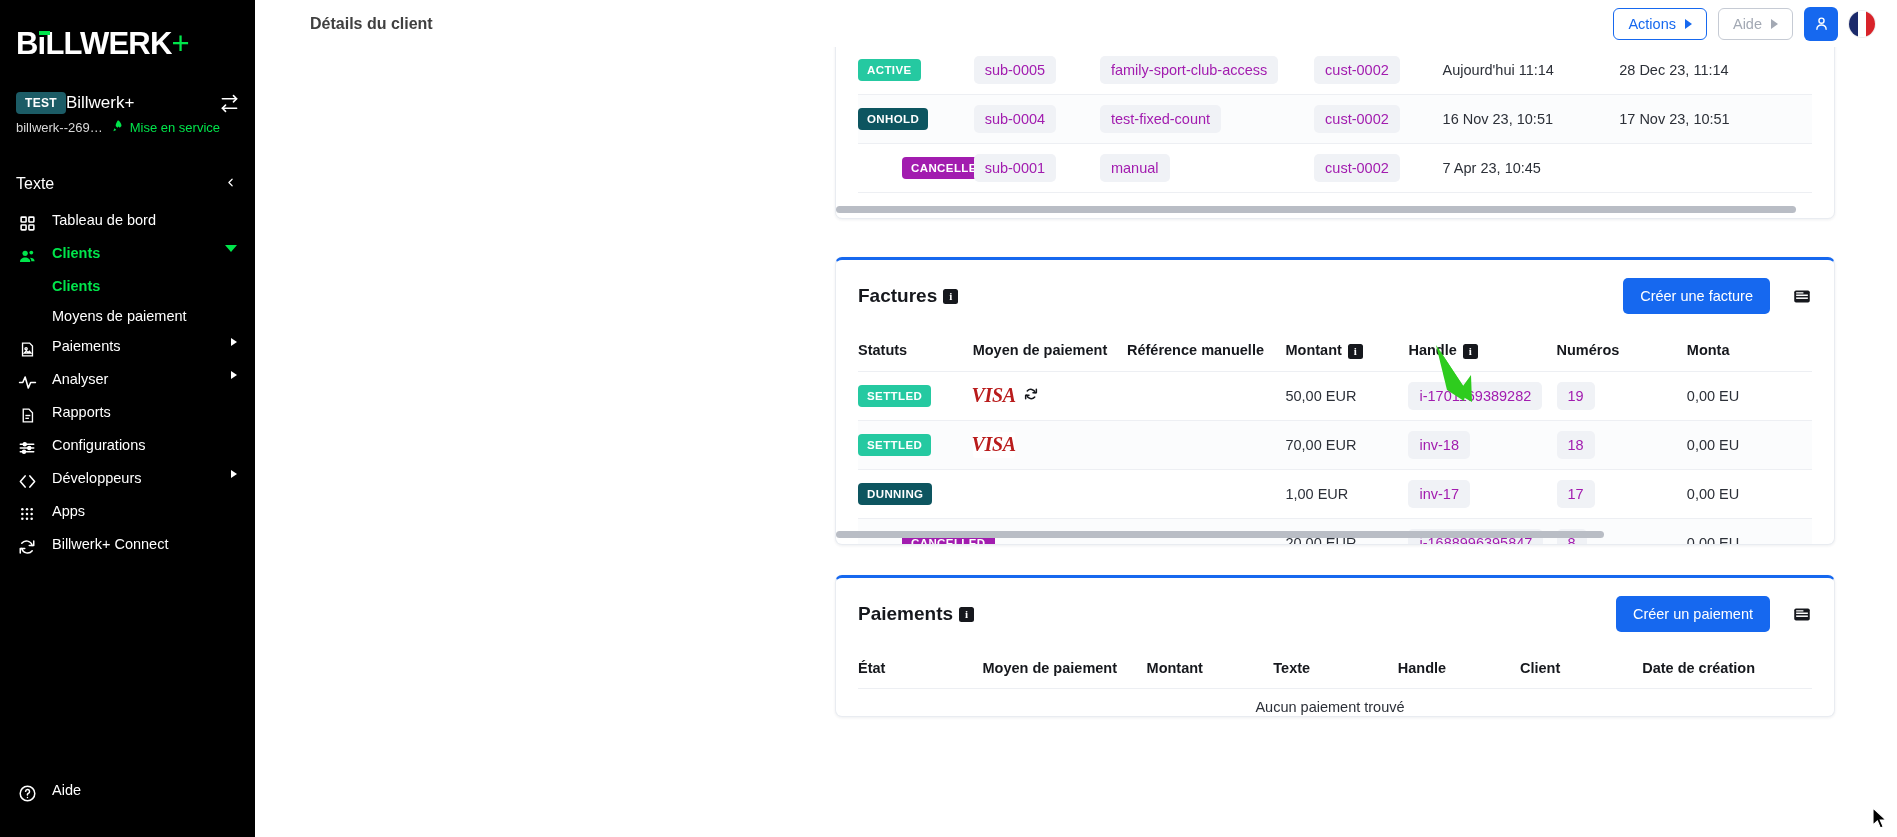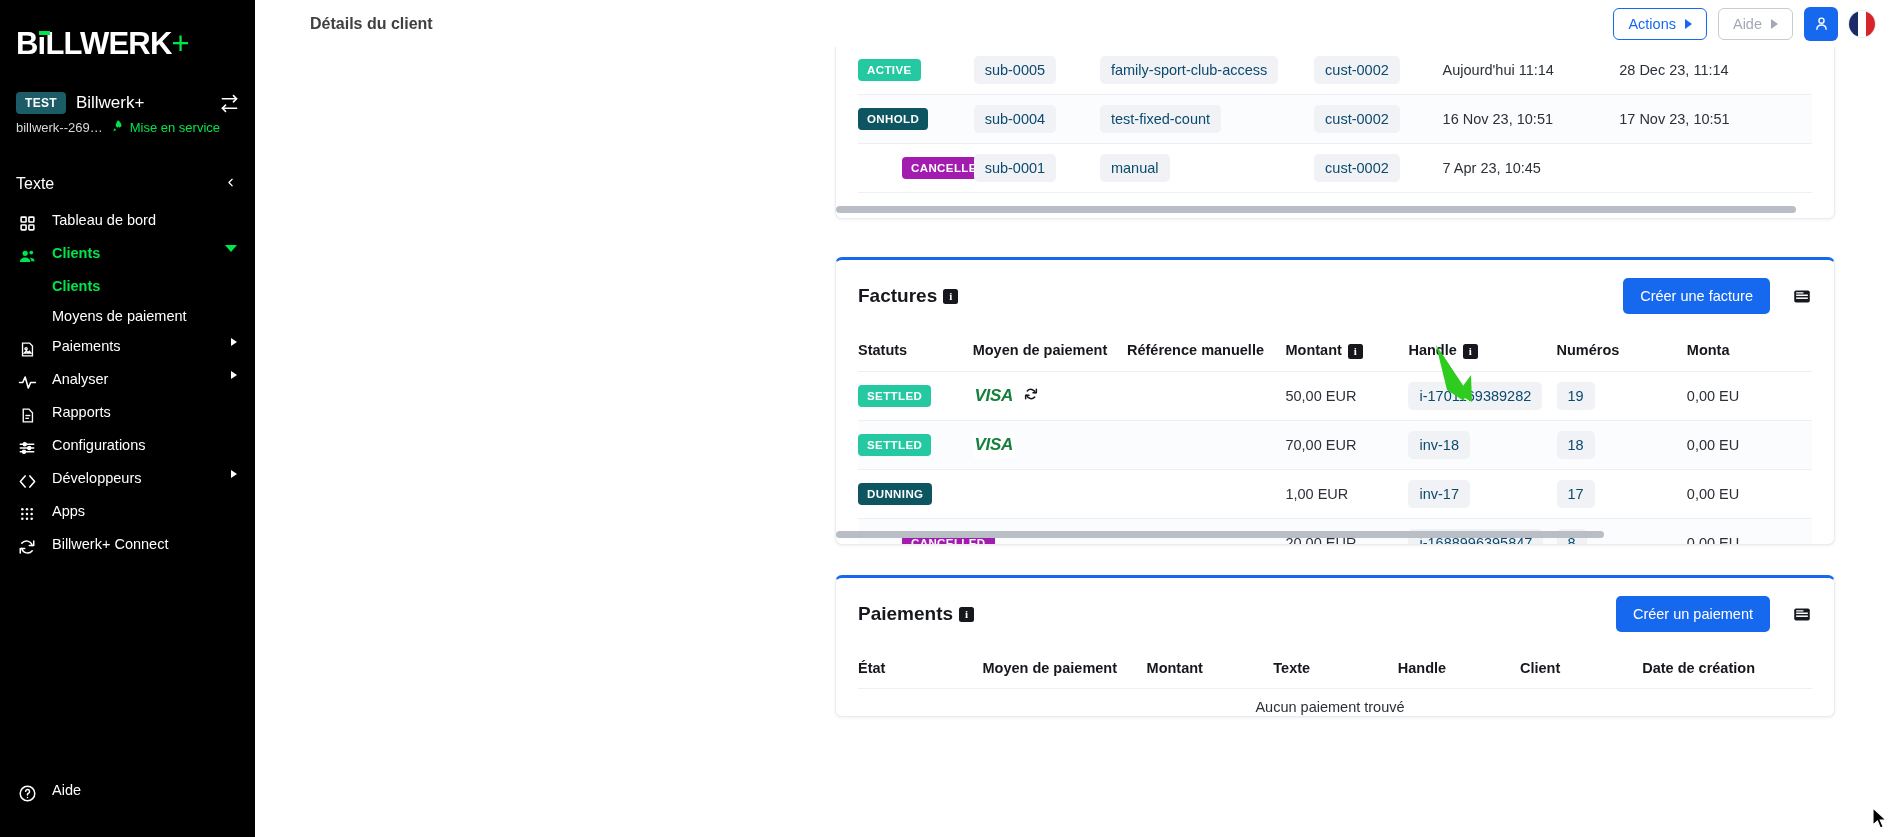--- a/index.html
+++ b/index.html
@@ -56,21 +56,20 @@
     background: #00E54B;
   }
   .logo-plus { color: #00E54B; font-weight: 500; }
 
   .account-block {
     padding: 16px 16px 0 16px;
   }
   .account-row1 {
     display: flex;
     align-items: center;
-    gap: 10px;
   }
   .test-badge {
     background: #1C5C66;
     color: #ffffff;
     font-size: 12px;
     font-weight: 700;
     padding: 4px 9px;
     border-radius: 4px;
     letter-spacing: 0.3px;
   }
@@ -303,21 +302,21 @@
     padding: 10px 10px 10px 0;
     border-bottom: 1px solid #edeff3;
     white-space: nowrap;
     vertical-align: middle;
   }
   tr.row-alt td { background: #fbfcfd; }
 
   .chip {
     display: inline-block;
     background: #f0f2f6;
-    color: #0c4a6e;
+    color: #a21caf;
     border-radius: 5px;
     padding: 6px 11px;
     font-size: 14.5px;
   }
 
   .badge {
     display: inline-block;
     border-radius: 4px;
     color: #ffffff;
     font-size: 11.5px;
@@ -413,24 +412,24 @@
 
   .visa {
     display: inline-flex;
     align-items: center;
     justify-content: center;
     width: 42px; height: 26px;
     background: #ffffff;
     border-radius: 3px;
     font-style: italic;
     font-weight: 700;
-    font-size: 17px;
-    color: #15803d;
+    font-size: 20px;
+    color: #b91c1c;
     letter-spacing: -0.3px;
-    font-family: Liberation Sans, sans-serif;
+    font-family: Liberation Serif, serif;
   }
   .pm-cell { display: flex; align-items: center; gap: 8px; }
 
   .arrow-annot {
     position: absolute;
     pointer-events: none;
     z-index: 40;
   }
 
   .cursor-pointer {

